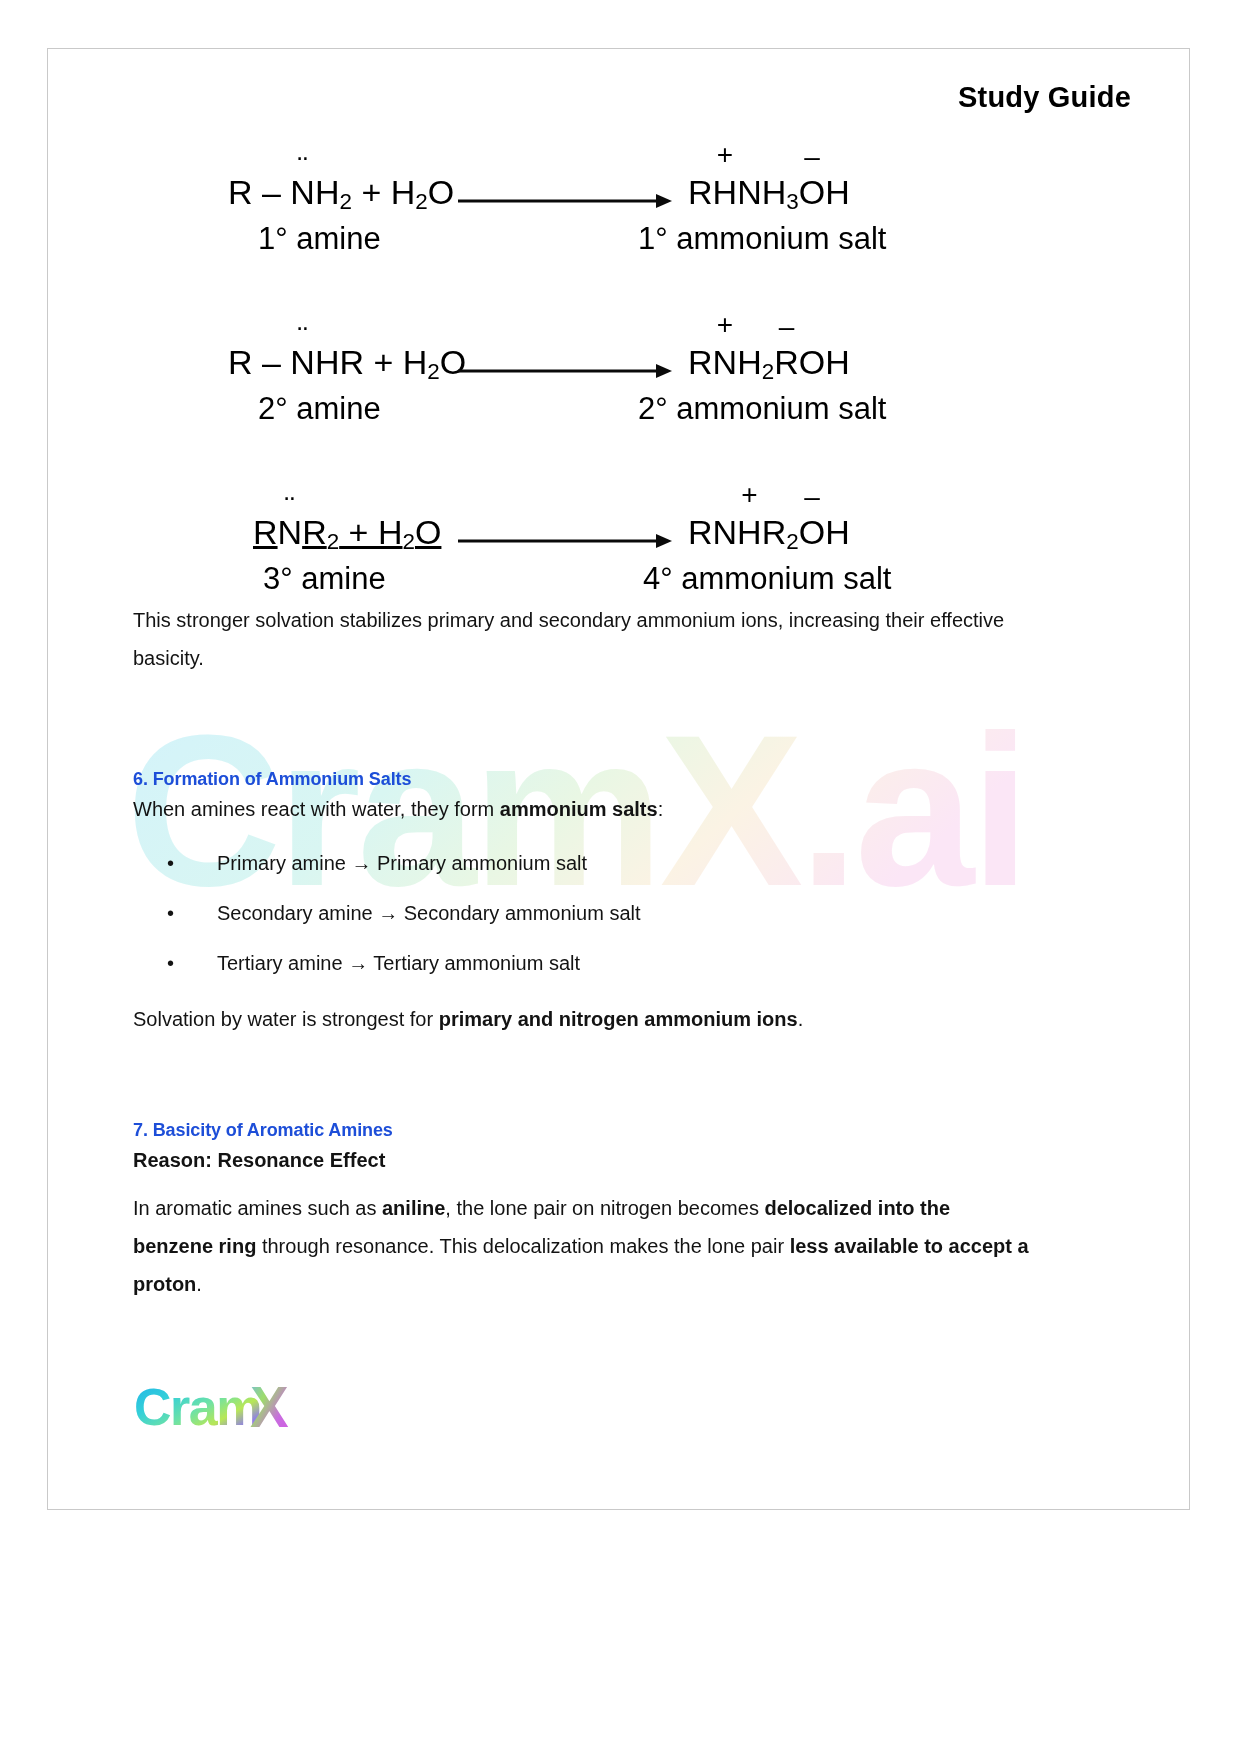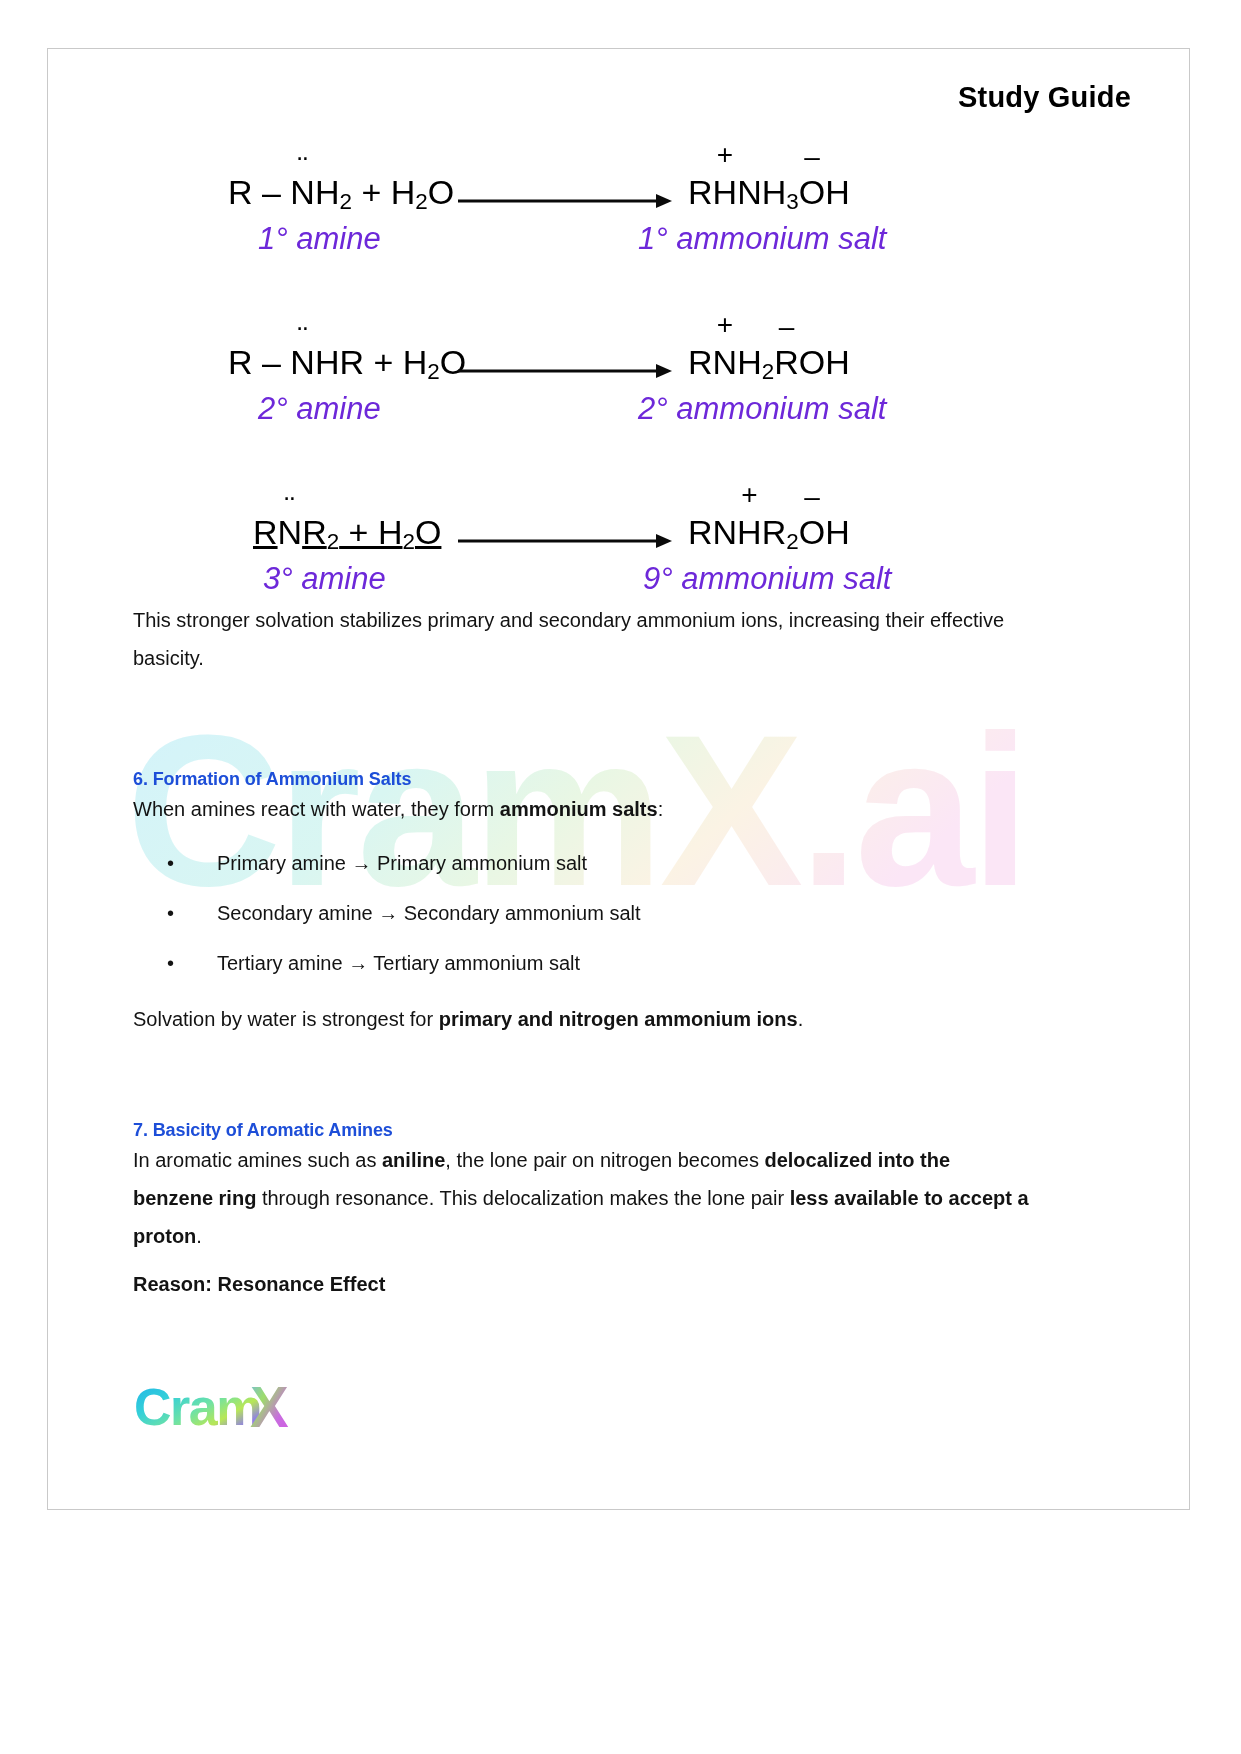--- a/index.html
+++ b/index.html
@@ -91,22 +91,21 @@
     top: 62px;
     width: 215px;
     height: 20px;
   }
   .arrow-wrap svg { display: block; }
   .lbl {
     position: absolute;
     top: 92px;
     font-size: 31px;
     white-space: nowrap;
-    color: #6d28d9;
-    font-style: italic;
+    color: #000000;
   }
   .lbl.left { left: 210px; }
   .lbl.right { left: 590px; }
   .lbl.left3 { left: 215px; }
   .lbl.right3 { left: 595px; }
 
   
   sub { font-size: .66em; vertical-align: -.22em; }
 
   .dots {
@@ -265,21 +264,21 @@
       <div class="eq-row" style="margin-top:18px;">
         <div class="reactant r3">R<span class="dots">N</span>R<sub>2</sub> + H<sub>2</sub>O</div>
         <div class="arrow-wrap">
           <svg width="215" height="20" viewBox="0 0 215 20" xmlns="http://www.w3.org/2000/svg">
             <line x1="0" y1="10" x2="198" y2="10" stroke="#0a0a0a" stroke-width="3"></line>
             <polygon points="198,3 214,10 198,17" fill="#0a0a0a"></polygon>
           </svg>
         </div>
         <div class="product">RN<span class="chg chg-plus">H</span>R<sub>2</sub><span class="chg chg-minus">O</span>H</div>
         <div class="lbl left3">3° amine</div>
-        <div class="lbl right3">9° ammonium salt</div>
+        <div class="lbl right3">4° ammonium salt</div>
       </div>
 
     </div>
 
     <div class="content">
 
       <p class="body">This stronger solvation stabilizes primary and secondary ammonium ions, increasing their effective basicity.</p>
 
       <div class="sec6-wrap">
         <h2 class="section">6. Formation of Ammonium Salts</h2>
@@ -292,23 +291,23 @@
           <li><span class="bdot">•</span><span>Tertiary amine → Tertiary ammonium salt</span></li>
         </ul>
 
         <p class="body para-gap"><span>Solvation by water is strongest for </span><b>primary and nitrogen ammonium ions</b><span>.</span></p>
       </div>
 
       <div class="sec7-wrap">
         <h2 class="section">7. Basicity of Aromatic Amines</h2>
 
 
+        <p class="body para-gap2"><b>Reason: Resonance Effect</b></p>
+
         <p class="body para-gap2"><span>In aromatic amines such as </span><b>aniline</b><span>, the lone pair on nitrogen becomes </span><b>delocalized into the benzene ring</b><span> through resonance. This delocalization makes the lone pair </span><b>less available to accept a proton</b><span>.</span></p>
-
-        <p class="body para-gap2"><b>Reason: Resonance Effect</b></p>
       </div>
 
     </div>
 
     <div class="footer-logo">
       <svg width="260" height="64" viewBox="0 0 260 64" xmlns="http://www.w3.org/2000/svg">
         <defs>
           <linearGradient id="logoGrad" x1="0" y1="0.1" x2="1" y2="0.9">
             <stop offset="0%" stop-color="#21b6e8"></stop>
             <stop offset="28%" stop-color="#35d0d8"></stop>

